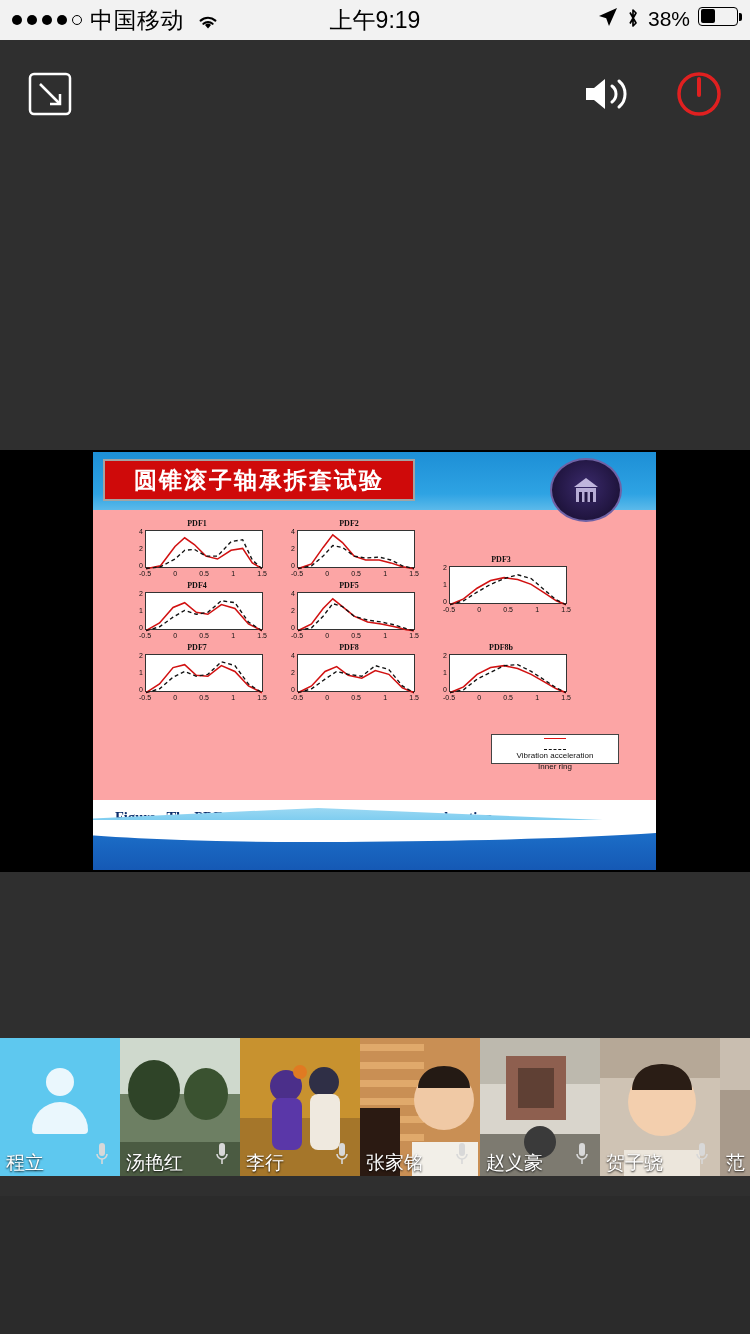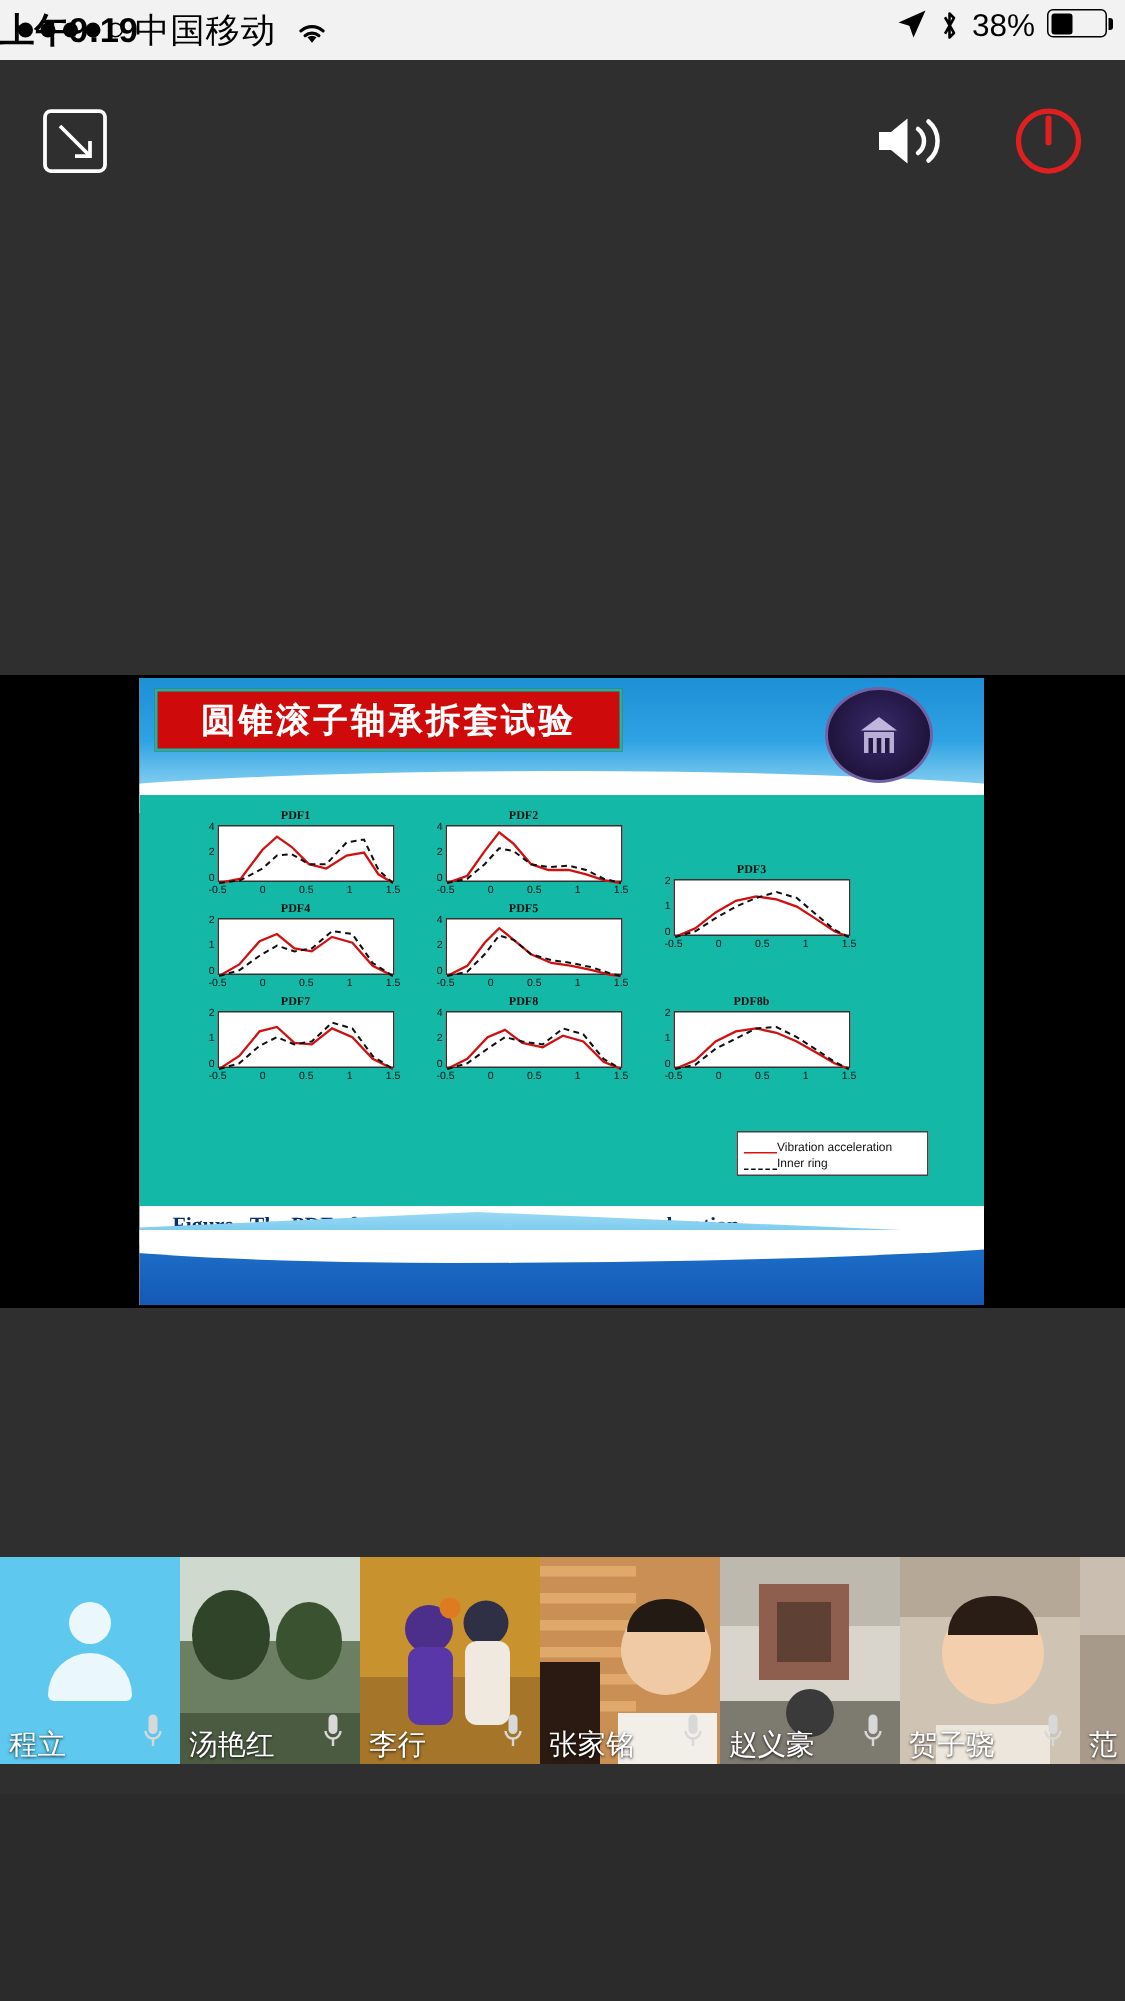--- a/index.html
+++ b/index.html
@@ -18,22 +18,22 @@
     display: flex; align-items: center; padding: 0 12px;
     font-size: 22px;
   }
   .sb-left { display: flex; align-items: center; gap: 8px; flex: 0 0 auto; }
   .dots { display: flex; align-items: center; gap: 5px; }
   .dot { width: 10px; height: 10px; border-radius: 50%; background: #000; display: block; }
   .dot.hollow { background: transparent; border: 1.5px solid #000; }
   .carrier { font-size: 23px; letter-spacing: .5px; }
   .wifi { width: 24px; height: 18px; position: relative; margin-left: 4px; }
   .sb-center {
-    position: absolute; left: 0; right: 0; text-align: left;
-    font-size: 23px; font-weight: 700; pointer-events: none;
+    position: absolute; left: 0; right: 0; text-align: center;
+    font-size: 23px; font-weight: 400; pointer-events: none;
   }
   .sb-right {
     margin-left: auto; display: flex; align-items: flex-start; gap: 8px;
     font-size: 21px;
   }
   .loc-arrow { display: inline-block; }
   .bt { display: inline-block; }
   .battery {
     width: 40px; height: 19px; border: 1.5px solid #000; border-radius: 4px;
     position: relative; display: inline-block;
@@ -74,36 +74,36 @@
     position: absolute; left: 0; top: 0; width: 100%; height: 76px;
     background: linear-gradient(180deg,#1d8fd6 0%, #2ea3e3 55%, #8fd3f2 100%);
   }
   .slide-bg-top::after {
     content:""; position:absolute; left:0; bottom:-14px; width:100%; height:28px;
     background:#fff; border-radius: 50% 50% 0 0 / 100% 100% 0 0;
     transform: scaleX(1.4);
   }
   .slide-title {
     position: absolute; left: 10px; top: 7px; width: 312px; height: 42px;
-    background: #cf0a0a; border: 2px solid #14b8a6;
+    background: #cf0a0a; border: 2px solid #a3a3a3;
     color: #fff; font-size: 23px; font-weight: 700;
     display: flex; align-items: center; justify-content: center;
     letter-spacing: 2px; z-index: 4;
   }
   .slide-logo {
     position: absolute; right: 34px; top: 6px; width: 72px; height: 64px;
     border-radius: 50%; z-index: 4;
     background: radial-gradient(circle at 50% 45%, #3a2a6b 0%, #231744 60%, #120c26 100%);
     border: 2px solid #6f62a5;
     color: #cfc6ea; font-size: 6px; text-align: center;
     display: flex; align-items: center; justify-content: center;
   }
   .slide-body {
-    position: absolute; left: 0; top: 78px; width: 100%; height: 290px;
-    background: #14b8a6;
+    position: absolute; left: 0; top: 58px; width: 100%; height: 290px;
+    background: #fca5a5;
   }
   .charts-wrap {
     position: absolute; left: 34px; top: 10px; width: 500px; height: 250px;
   }
   .mini {
     position: absolute; width: 140px; height: 62px;
   }
   .mini .cap {
     position: absolute; top: -1px; left: 0; width: 100%;
     text-align: center; font-size: 8px; color: #111; font-weight: 600;
@@ -121,21 +121,21 @@
     position: absolute; left: 12px; right: 0; top: 50px; height: 10px;
     display: flex; justify-content: space-between;
     font-size: 7px; color: #111;
   }
   .mini svg { position: absolute; inset: 0; }
   .legend {
     position: absolute; right: 8px; bottom: 6px; width: 128px;
     border: 1px solid #444; background: #fff; padding: 3px 4px;
     font-size: 8px; color: #111;
   }
-  .legend .row { display: flex; align-items: flex-end; gap: 0; height: 11px; }
+  .legend .row { display: flex; align-items: center; gap: 12px; height: 11px; flex-direction: column; }
   .legend .swatch-red { width: 22px; height: 0; border-top: 1.5px solid #d11; display: inline-block; }
   .legend .swatch-dash { width: 22px; height: 0; border-top: 1.5px dashed #111; display: inline-block; }
   .slide-caption {
     position: absolute; left: 0; top: 352px; width: 100%; height: 26px;
     color: #0b2d6b; font-size: 14.5px; font-weight: 700;
     font-family: "Liberation Serif", serif;
     padding-left: 22px; display: flex; align-items: center;
     background: #fff;
   }
   .slide-bg-bottom {

